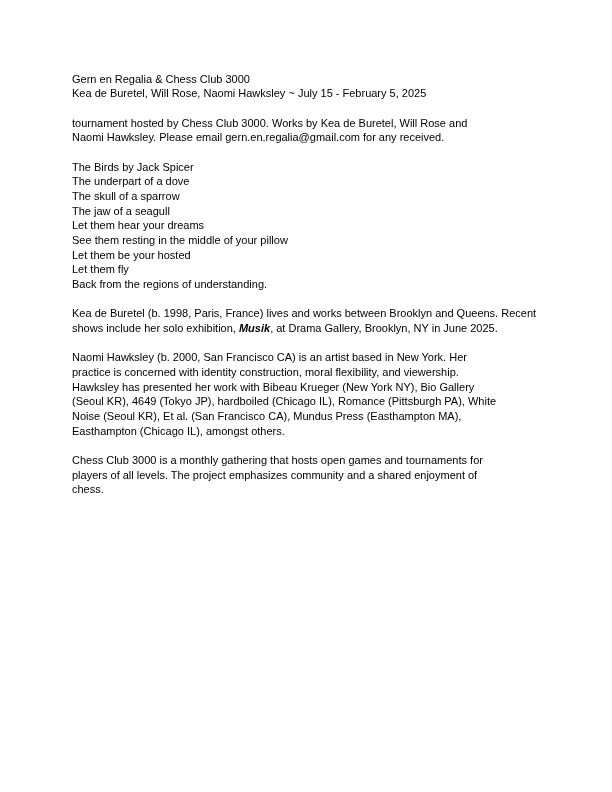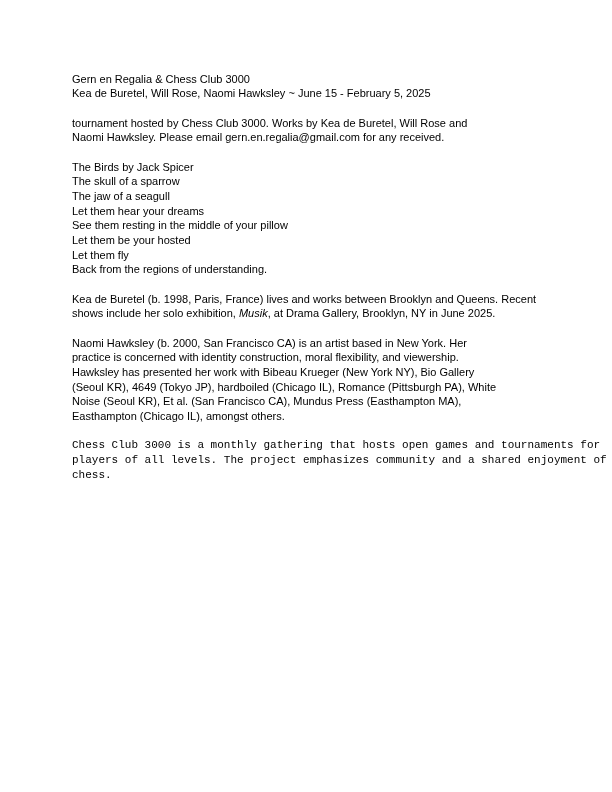--- a/index.html
+++ b/index.html
@@ -22,47 +22,48 @@
     font-size: 11px;
     line-height: 14.67px;
     color: #000000;
     font-kerning: normal;
   }
   .para {
     margin: 0 0 14.67px 0;
   }
   .para:last-child {
     margin-bottom: 0;
-    font-family: Liberation Mono, monospace;
   }
   .line {
     white-space: pre;
     overflow: visible;
   }
   .seg {
     white-space: pre;
   }
   .italic {
     font-style: italic;
+    font-weight: bold;
   }
 </style>
 </head>
 <body style="background: rgb(255, 255, 255);">
 
 <div class="page" style="color: rgb(0, 0, 0);">
     <div class="para">
       <div class="line"><span class="seg">Gern en Regalia &amp; Chess Club 3000</span></div>
-      <div class="line"><span class="seg">Kea de Buretel, Will Rose, Naomi Hawksley ~ June 15 - February 5, 2025</span></div>
+      <div class="line"><span class="seg">Kea de Buretel, Will Rose, Naomi Hawksley ~ July 15 - February 5, 2025</span></div>
     </div>
     <div class="para">
       <div class="line"><span class="seg">tournament hosted by Chess Club 3000. Works by Kea de Buretel, Will Rose and</span></div>
       <div class="line"><span class="seg">Naomi Hawksley. Please email gern.en.regalia@gmail.com for any received.</span></div>
     </div>
     <div class="para">
       <div class="line"><span class="seg">The Birds by Jack Spicer</span></div>
+      <div class="line"><span class="seg">The underpart of a dove</span></div>
       <div class="line"><span class="seg">The skull of a sparrow</span></div>
       <div class="line"><span class="seg">The jaw of a seagull</span></div>
       <div class="line"><span class="seg">Let them hear your dreams</span></div>
       <div class="line"><span class="seg">See them resting in the middle of your pillow</span></div>
       <div class="line"><span class="seg">Let them be your hosted</span></div>
       <div class="line"><span class="seg">Let them fly</span></div>
       <div class="line"><span class="seg">Back from the regions of understanding.</span></div>
     </div>
     <div class="para">
       <div class="line"><span class="seg">Kea de Buretel (b. 1998, Paris, France) lives and works between Brooklyn and Queens. Recent</span></div>

